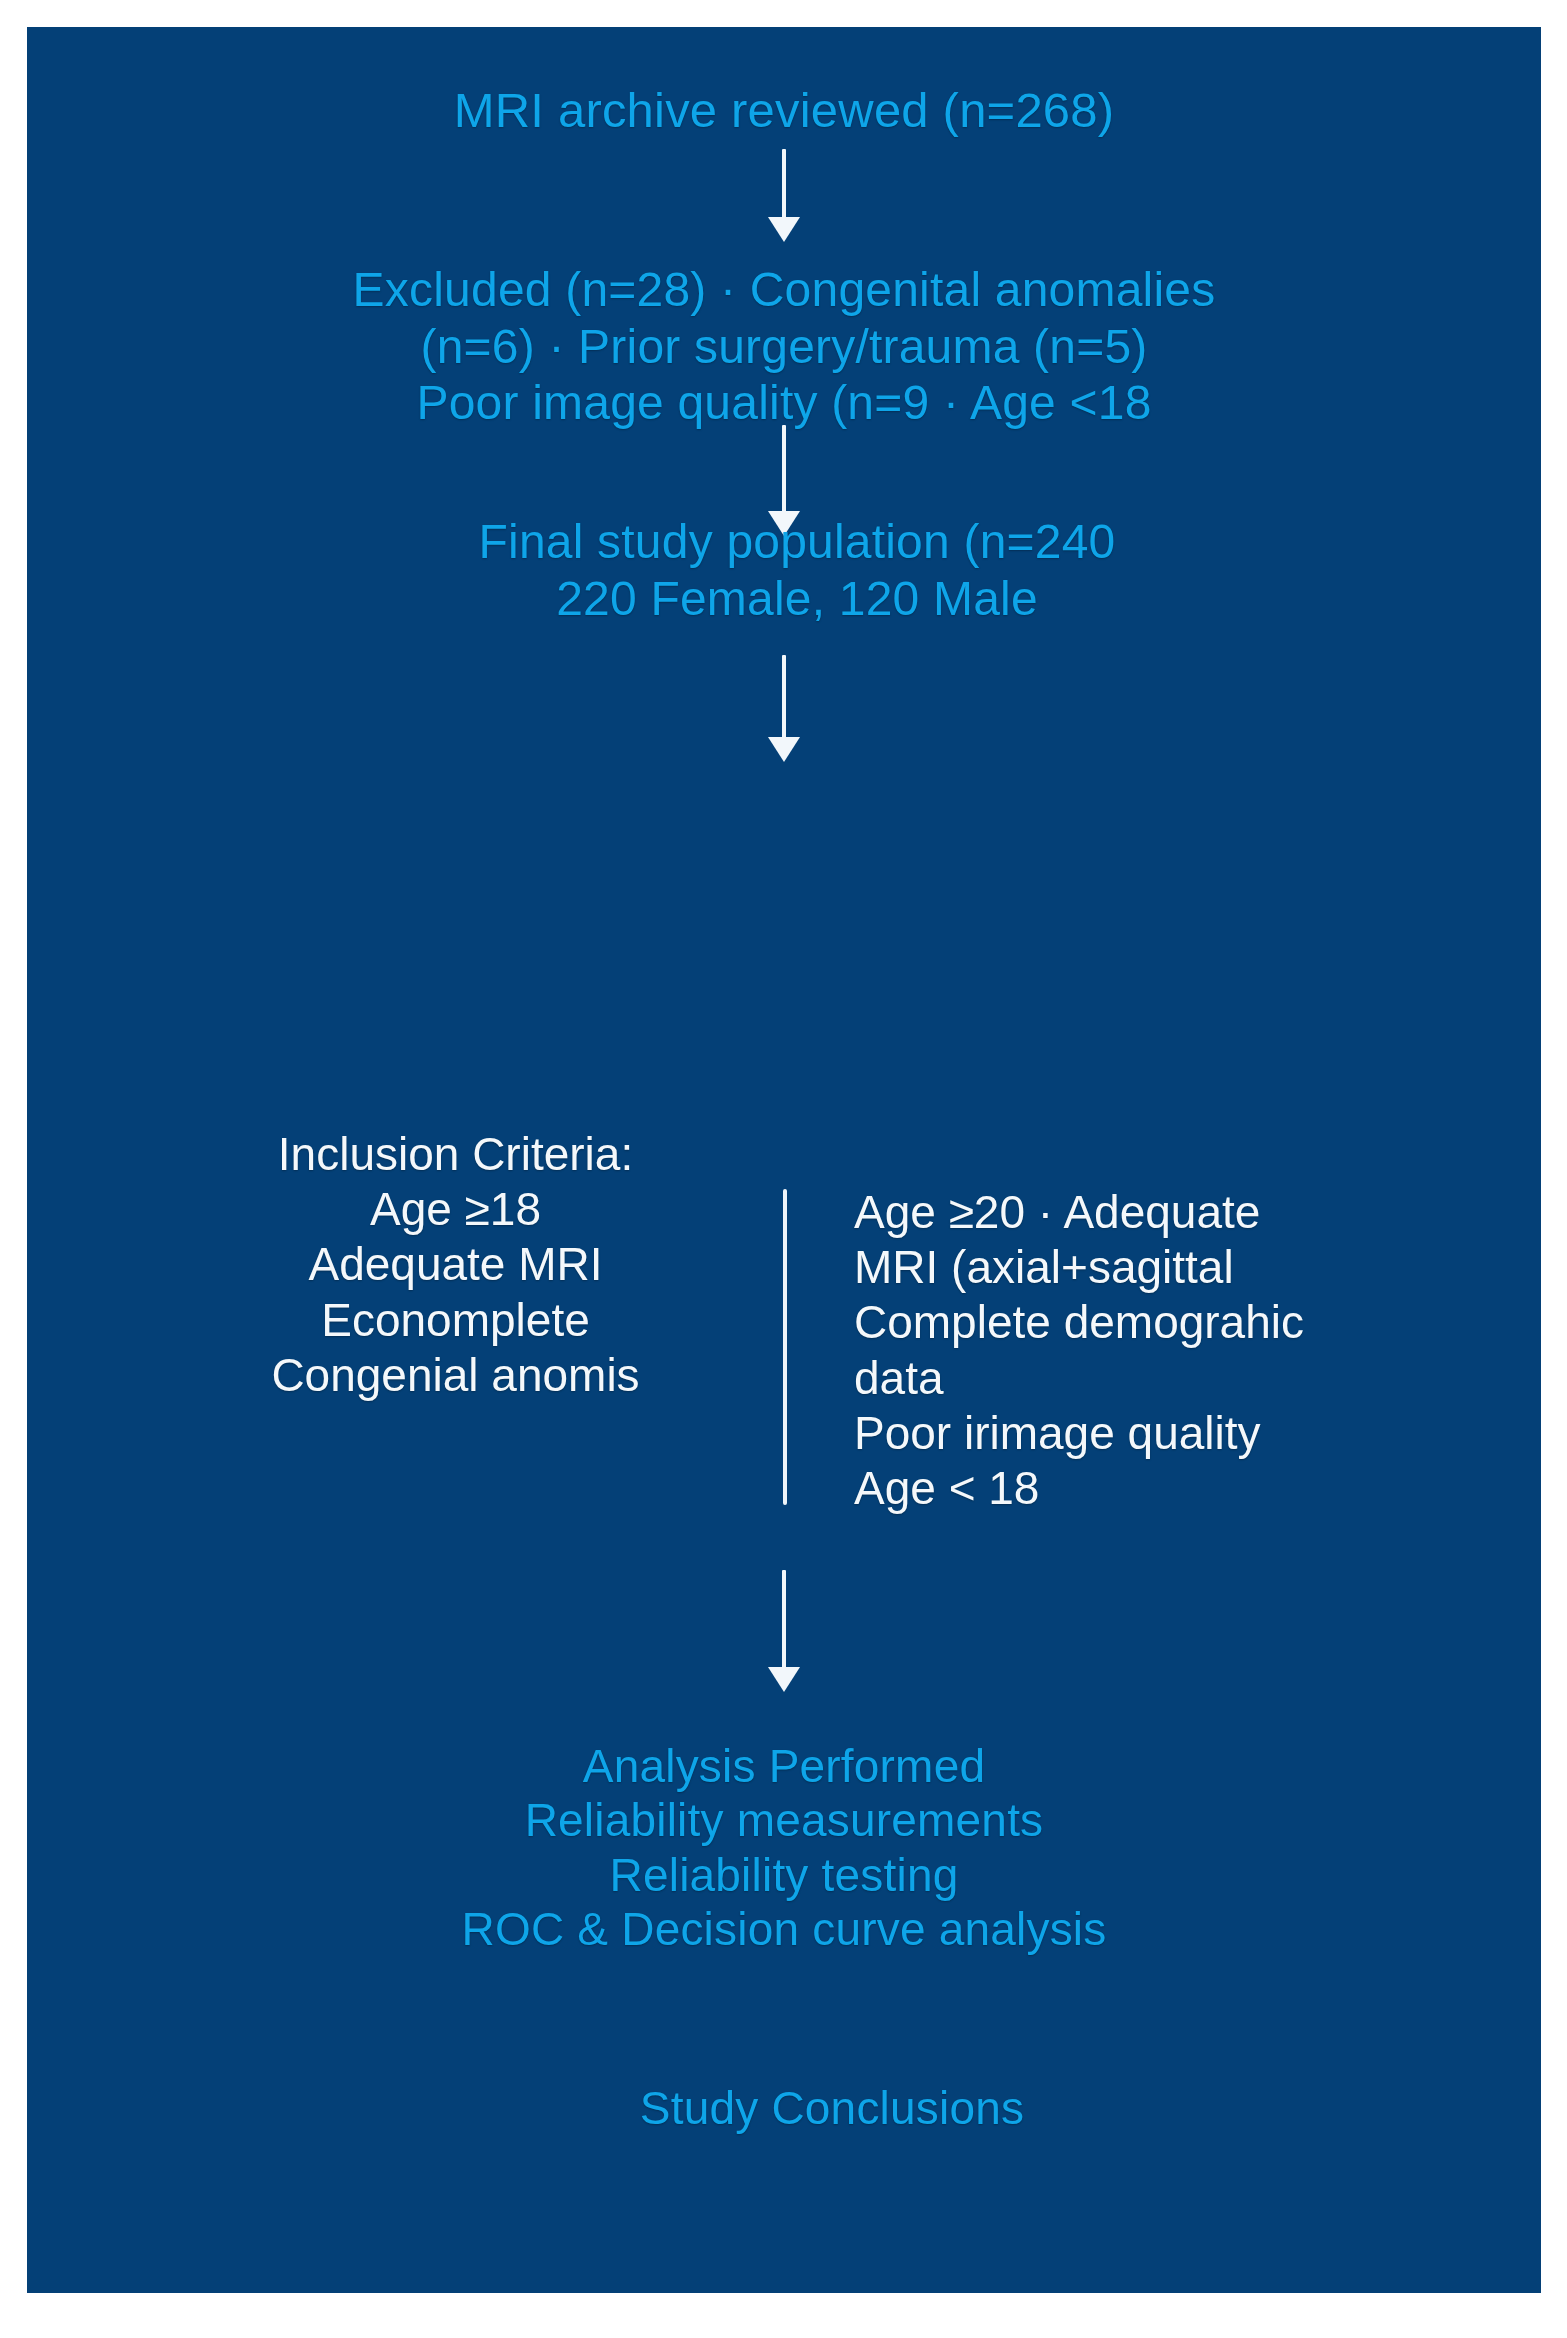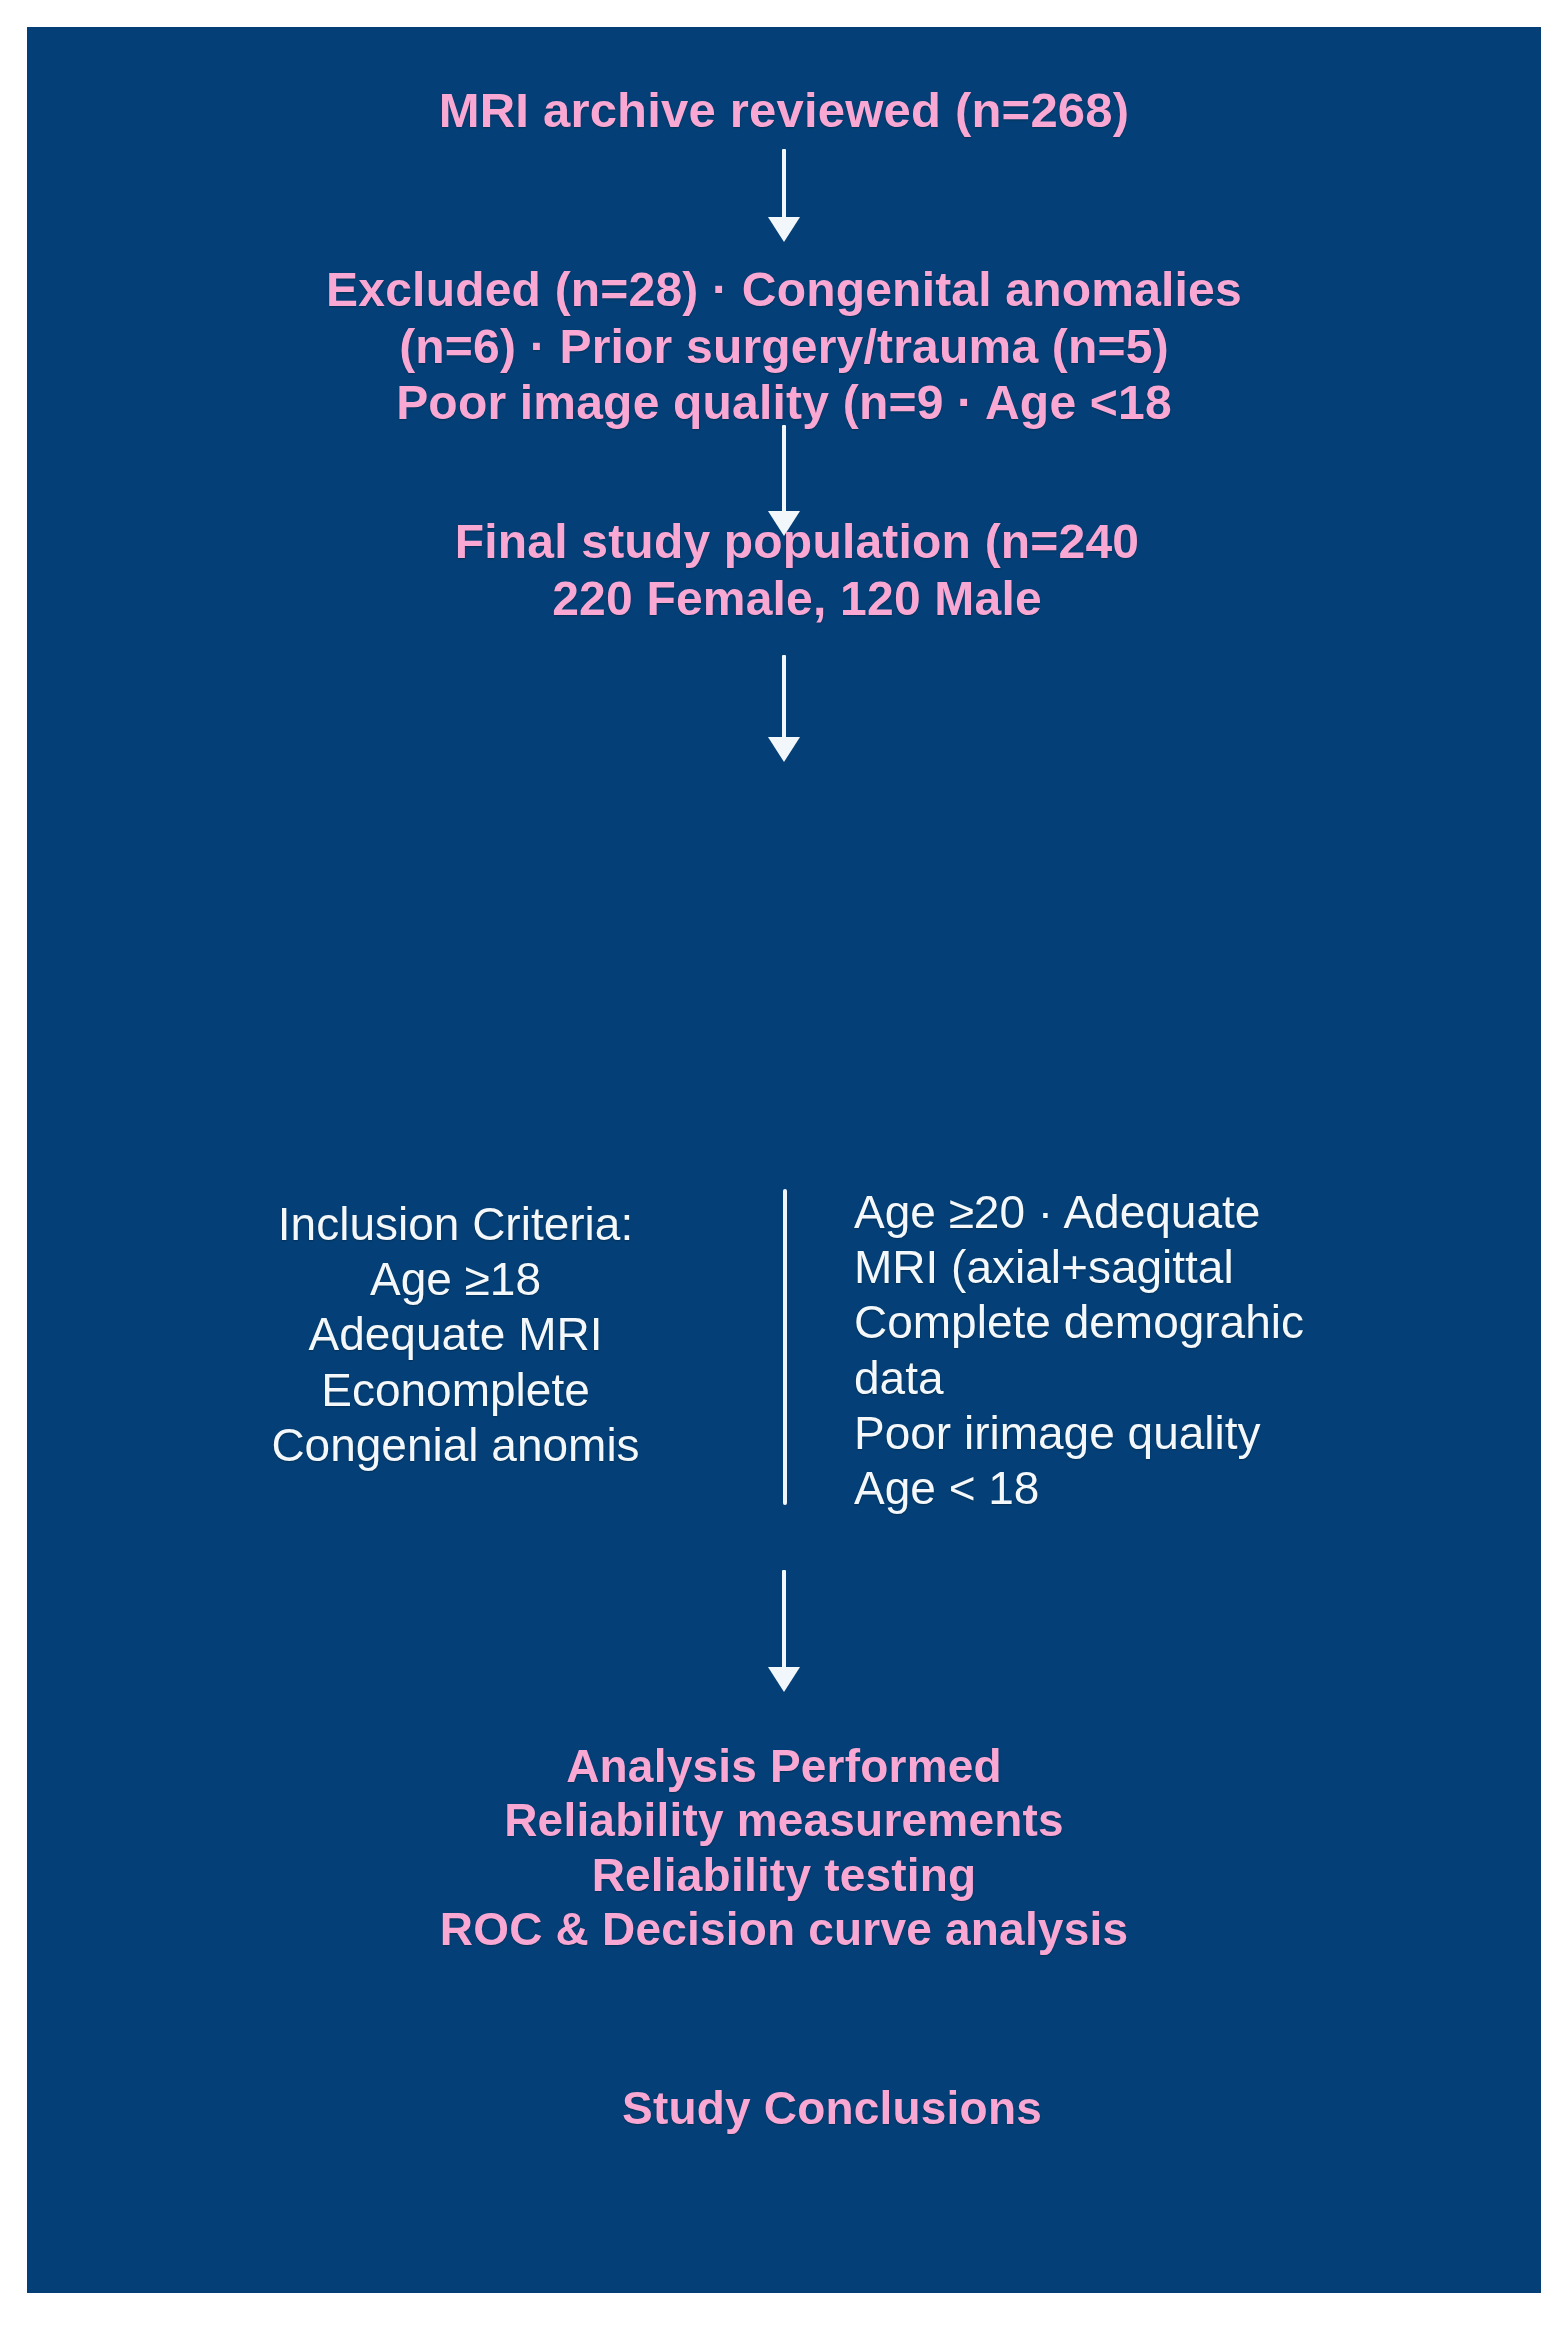--- a/index.html
+++ b/index.html
@@ -25,22 +25,22 @@
     color: #ffffff;
     box-sizing: border-box;
   }
 
   
   .node {
     position: absolute;
     left: 0;
     width: 100%;
     text-align: center;
-    color: #f9a8d4;
-    font-weight: 700;
+    color: #0ea5e9;
+    font-weight: 400;
     letter-spacing: 0.2px;
     text-shadow: 0 1px 1.9px rgba(0,0,0,0.28);
     line-height: 1.18;
   }
   .node .line { display: block; white-space: pre; }
 
   .fs-big   { font-size: 49px; }
   .fs-mid   { font-size: 48px; }
   .fs-low   { font-size: 46px; }
 
@@ -140,21 +140,21 @@
 
   <div class="arrow" style="top:628px; height:114px;">
     <div class="shaft" style="height:84px;"></div>
     <div class="head" style="top:82px;"></div>
   </div>
 
   <div class="criteria" style="top:1153px; top:0;">
 
     <div class="divider" style="left:756px; top:1162px; height:316px;"></div>
 
-    <div class="col col-left" style="top:1170px;">
+    <div class="col col-left" style="top:1100px;">
       <span class="line">Inclusion Criteria:</span>
       <span class="line">Age ≥18</span>
       <span class="line">Adequate MRI</span>
       <span class="line">Economplete</span>
       <span class="line">Congenial anomis</span>
     </div>
 
     <div class="col col-right" style="top:1158px;">
       <span class="line">Age ≥20 · Adequate</span>
       <span class="line">MRI (axial+sagittal</span>

